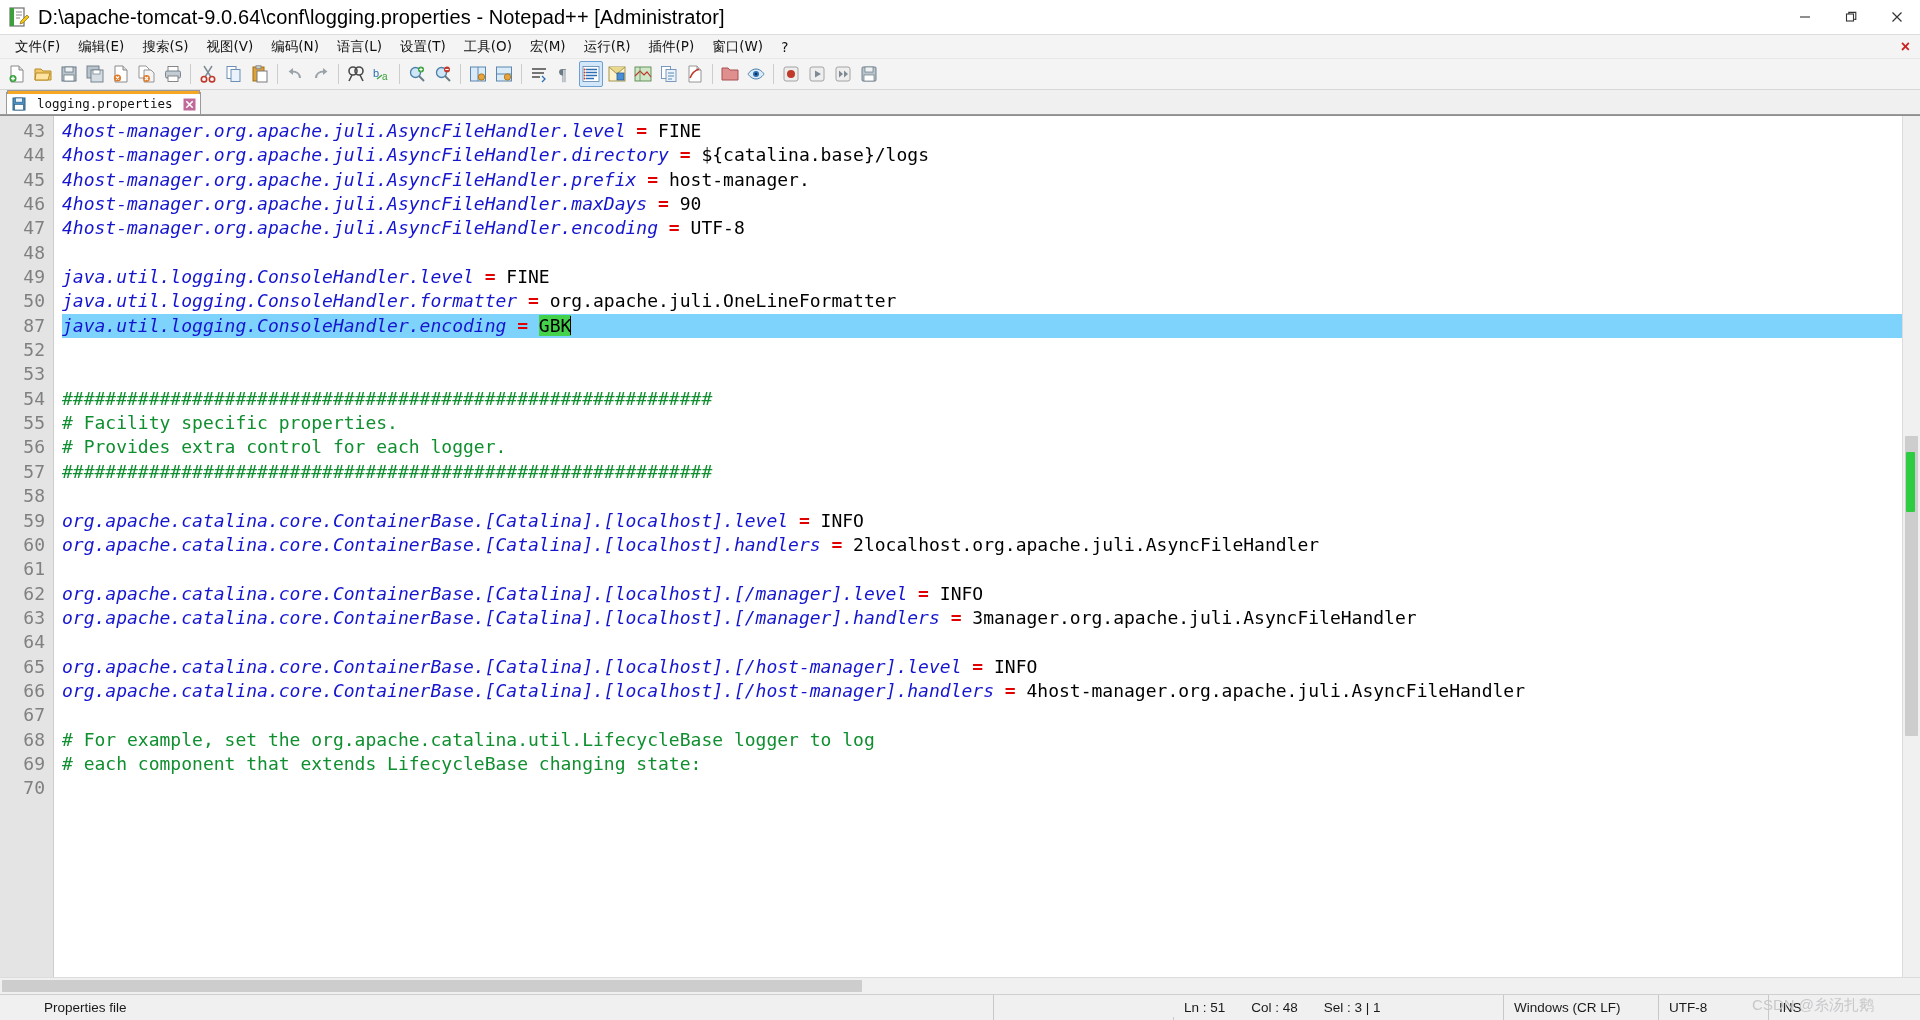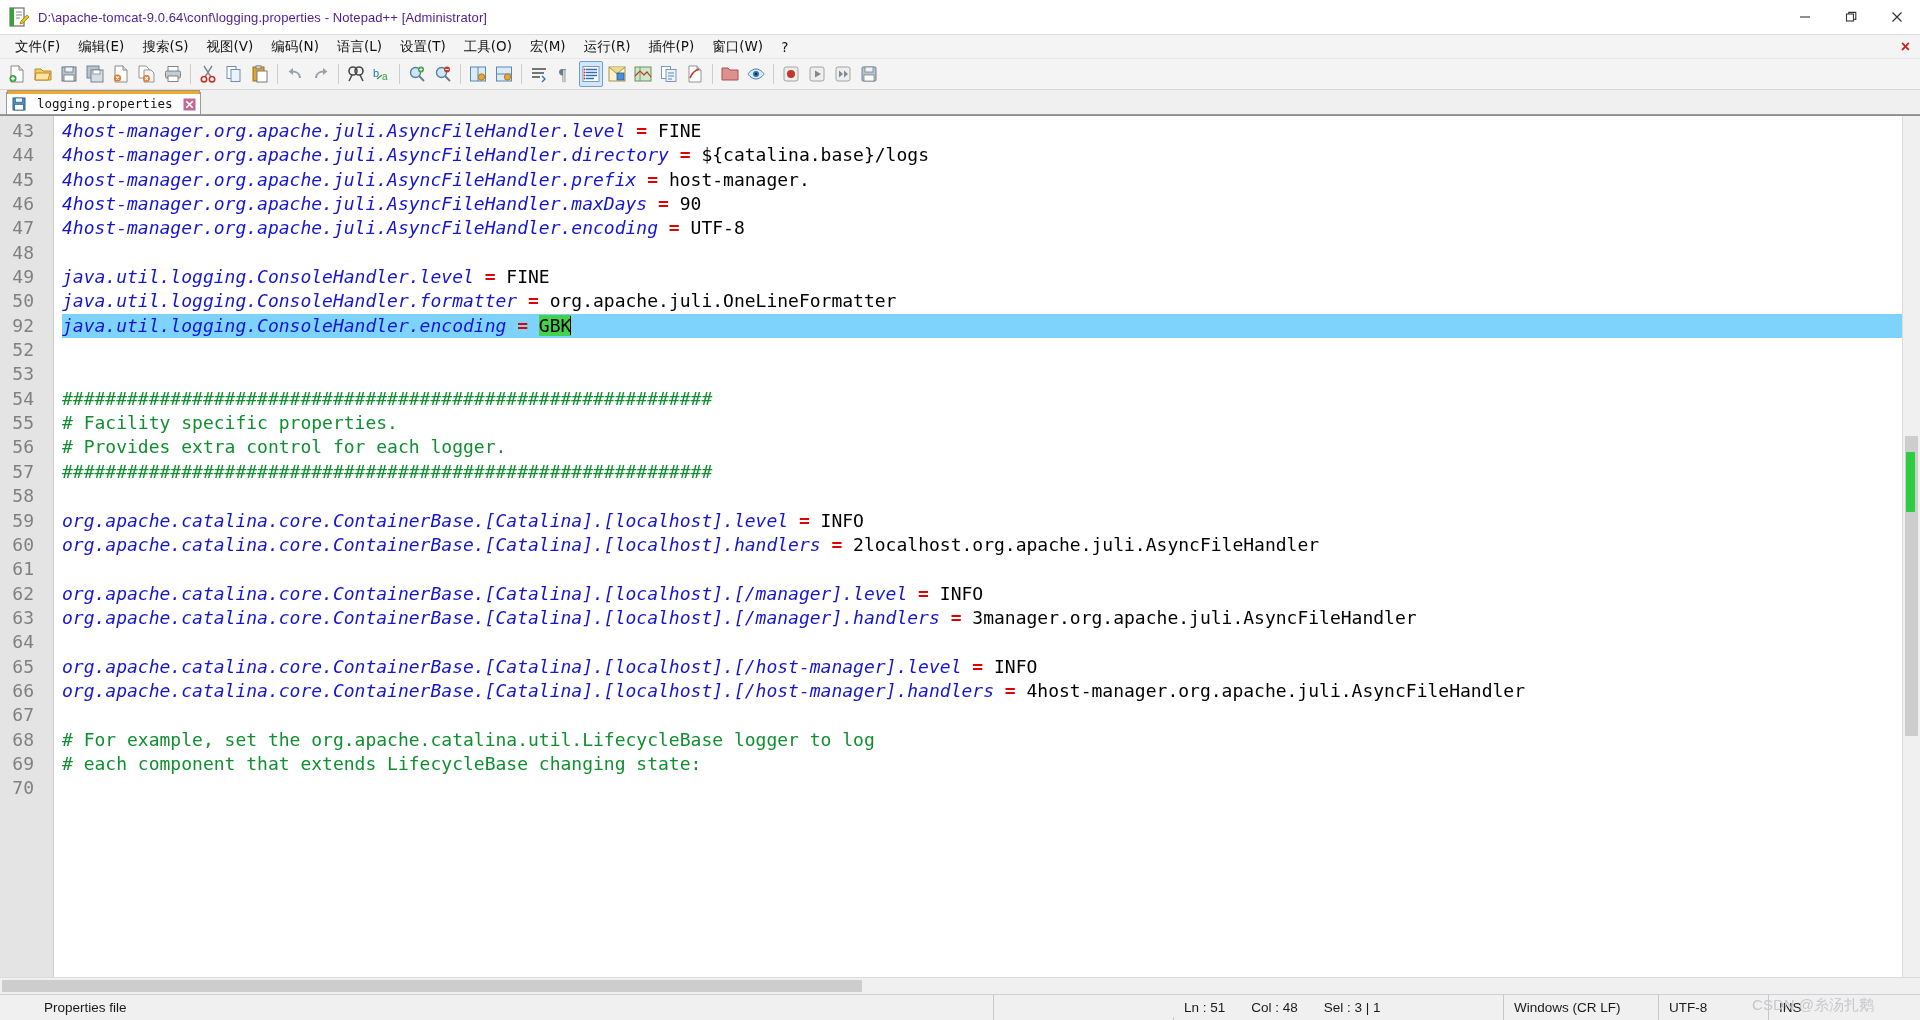--- a/index.html
+++ b/index.html
@@ -15,21 +15,21 @@
   
   .titlebar{
     height:34px;min-height:34px;display:flex;align-items:center;
     background:#ffffff;border-bottom:1px solid #dcdcdc;
     padding-left:8px;position:relative;
   }
   .title-icon{
     width:22px;height:22px;margin-right:8px;flex:0 0 auto;position:relative;
   }
   .title-text{
-    font-size:13px;color:#4c1d95;letter-spacing:0.1px;white-space:nowrap;
+    font-size:20px;color:#000000;letter-spacing:0.1px;white-space:nowrap;
   }
   .win-controls{position:absolute;right:0;top:0;height:34px;display:flex;}
   .win-btn{
     width:46px;height:34px;display:flex;align-items:center;justify-content:center;
     color:#3b3b3b;font-size:15px;
   }
   .win-btn svg{display:block;}
 
   
   .menubar{
@@ -78,21 +78,21 @@
   
   .editor-wrap{flex:1;display:flex;position:relative;overflow:hidden;background:#fff;
     border-top:1px solid #8e8e8e;}
   .editor{flex:1;display:flex;position:relative;overflow:hidden;background:#fff;}
   .gutter{
     width:54px;min-width:54px;background:#e4e4e4;position:relative;
     font-family:"DejaVu Sans Mono","Liberation Mono",monospace;
     font-size:18px;color:#808080;text-align:right;
     padding-top:3px;box-sizing:border-box;
   }
-  .gutter .ln{height:24.35px;line-height:24.35px;padding-right:20px;}
+  .gutter .ln{height:24.35px;line-height:24.35px;padding-right:9px;}
   .gutter-edge{position:absolute;right:0;top:0;bottom:0;width:1px;background:#cdcdcd;}
   .code{
     flex:1;position:relative;overflow:hidden;padding-top:3px;padding-left:8px;
     font-family:"DejaVu Sans Mono","Liberation Mono",monospace;
     font-size:18px;background:#fff;box-sizing:border-box;
   }
   .cline{height:24.35px;line-height:24.35px;white-space:pre;}
   .cline.current{background:#7dd3fc;}
   .k{color:#1515cf;font-style:italic;}
   .eq{color:#e00000;font-weight:bold;}
@@ -452,21 +452,21 @@
       <div class="gutter" id="gutter">
         <div class="gutter-edge"></div>
       <div class="ln">43</div>
           <div class="ln">44</div>
           <div class="ln">45</div>
           <div class="ln">46</div>
           <div class="ln">47</div>
           <div class="ln">48</div>
           <div class="ln">49</div>
           <div class="ln">50</div>
-          <div class="ln">92</div>
+          <div class="ln">87</div>
           <div class="ln">52</div>
           <div class="ln">53</div>
           <div class="ln">54</div>
           <div class="ln">55</div>
           <div class="ln">56</div>
           <div class="ln">57</div>
           <div class="ln">58</div>
           <div class="ln">59</div>
           <div class="ln">60</div>
           <div class="ln">61</div>

